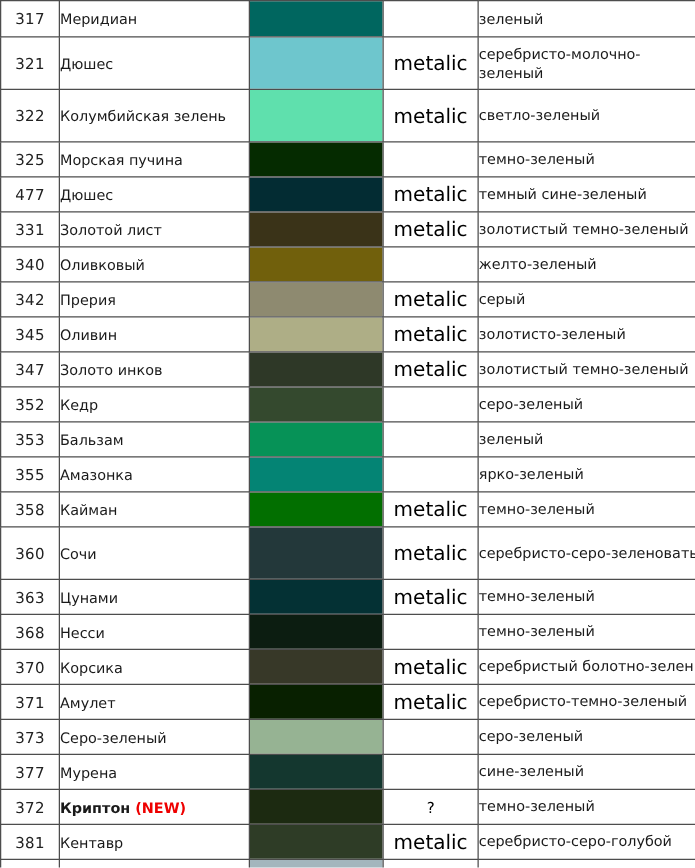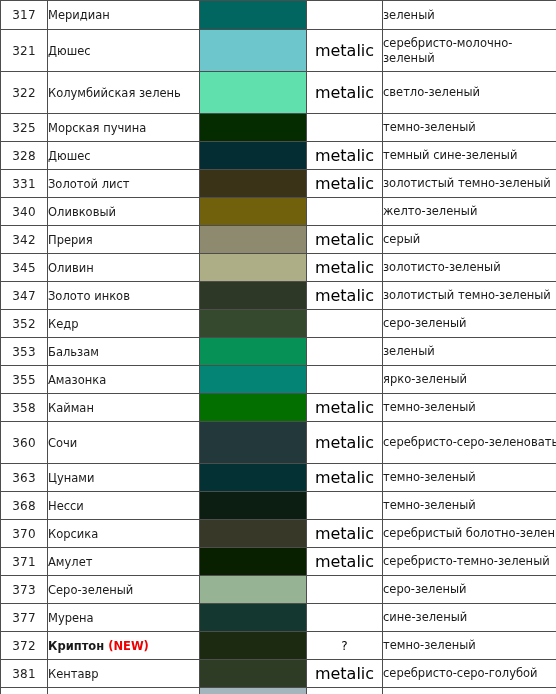--- a/index.html
+++ b/index.html
@@ -127,21 +127,21 @@
       <tr style="height: 27px;">
         <td class="code">325</td>
         <td class="name">Морская пучина</td>
         <td class="swatch">
           <span class="chip" style="background: rgb(5, 43, 0); height: 27px;"></span>
         </td>
         <td class="metal"></td>
         <td class="desc">темно-зеленый</td>
       </tr>
       <tr style="height: 27px;">
-        <td class="code">328</td>
+        <td class="code">477</td>
         <td class="name">Дюшес</td>
         <td class="swatch">
           <span class="chip" style="background: rgb(3, 44, 51); height: 27px;"></span>
         </td>
         <td class="metal">metalic</td>
         <td class="desc">темный сине-зеленый</td>
       </tr>
       <tr style="height: 27px;">
         <td class="code">331</td>
         <td class="name">Золотой лист</td>

